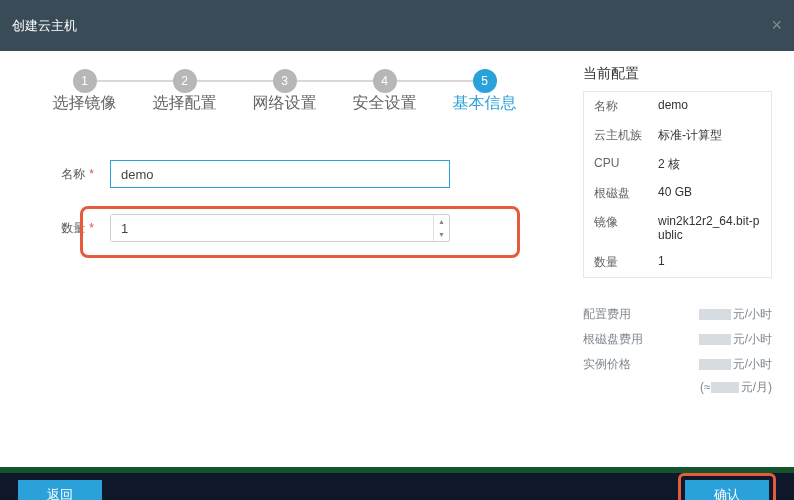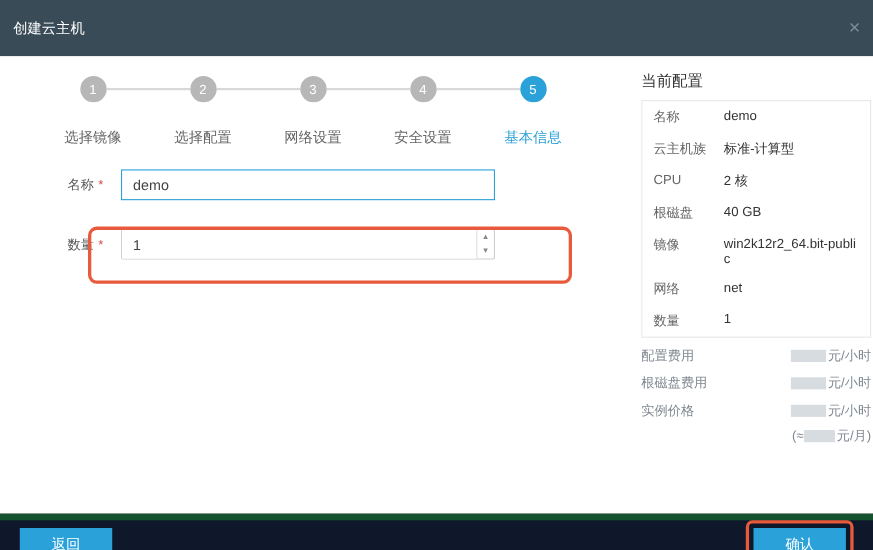--- a/index.html
+++ b/index.html
@@ -7,40 +7,40 @@
 
   .titlebar {
     height: 51px; background: #394b57; color: #fff;
     display: flex; align-items: center; justify-content: space-between;
     padding: 0 12px; font-size: 13px;
   }
   .titlebar .close { font-size: 18px; color: #7f8d96; cursor: pointer; }
 
   .body { display: flex; height: 416px; }
   .main { flex: 1; padding: 14px 22px 0 22px; position: relative; }
-  .side { width: 225px; padding: 14px 2px 0 14px; }
+  .side { width: 225px; padding: 14px 22px 0 14px; }
 
   
   .stepper { display: flex; align-items: flex-start; justify-content: center; padding: 4px 0 20px 0; position: relative; }
   .step { width: 100px; display: flex; flex-direction: column; align-items: center; position: relative; }
   .step .circle {
     width: 24px; height: 24px; border-radius: 50%;
     background: #b7b7b7; color: #fff; display: flex; align-items: center; justify-content: center;
     font-size: 12px; z-index: 1;
   }
-  .step .label { margin-top: 23px; font-size: 13px; color: #666; }
+  .step .label { margin-top: 0; font-size: 16px; color: #666; }
   .step.active .circle { background: #2aa1d8; }
   .step.active .label { color: #2aa1d8; }
   .step .line {
     position: absolute; top: 11px; left: 62px; width: 76px; height: 2px; background: #d8d8d8; z-index: 0;
   }
   .step:last-child .line { display: none; }
 
   
-  .form { }
+  .form { margin-top: 26px; }
   .row { display: flex; align-items: center; margin-bottom: 26px; }
   .row .field-label { width: 72px; text-align: right; font-size: 12px; color: #555; }
   .row .req { color: #d9534f; margin-left: 4px; }
   .row .field { margin-left: 16px; }
   input[type=text] {
     height: 28px; width: 340px; border: 1px solid #2aa1d8; padding: 0 10px;
     font-size: 13px; color: #444; outline: none;
   }
   .number-wrap {
     display: flex; align-items: center; width: 340px; height: 28px;
@@ -57,21 +57,21 @@
 
   
   .side-title { font-size: 14px; color: #333; margin-bottom: 8px; }
   .config-table {
     border: 1px solid #e4e8eb; font-size: 12px;
   }
   .config-table .crow { display: flex; padding: 6px 10px; }
   .config-table .ck { width: 64px; color: #666; }
   .config-table .cv { flex: 1; color: #333; word-break: break-all; }
 
-  .pricing { margin-top: 4px; font-size: 12px; color: #808890; }
+  .pricing { margin-top: 24px; font-size: 12px; color: #808890; }
   .pricing .prow { display: flex; align-items: center; padding: 4px 0; }
   .pricing .pk { flex: 1; }
   .pricing .pv { text-align: right; white-space: nowrap; }
   .pricing .redact {
     display: inline-block; width: 32px; height: 11px; background: #d7dce0;
     vertical-align: middle; margin-right: 2px;
   }
   .pricing .monthly { text-align: right; color: #808890; margin-top: 2px; }
 
   
@@ -173,24 +173,20 @@
         </div>
       <div class="crow">
           <div class="ck">根磁盘</div>
           <div class="cv">40 GB</div>
         </div>
       <div class="crow">
           <div class="ck">镜像</div>
           <div class="cv">win2k12r2_64.bit-public</div>
         </div>
       <div class="crow">
-          <div class="ck">网络</div>
-          <div class="cv">net</div>
-        </div>
-      <div class="crow">
           <div class="ck">数量</div>
           <div class="cv">1</div>
         </div>
     </div>
 
     <div class="pricing">
       <div class="prow">
           <div class="pk">配置费用</div>
           <div class="pv"><span class="redact"></span><span>元/小时</span></div>
         </div>

